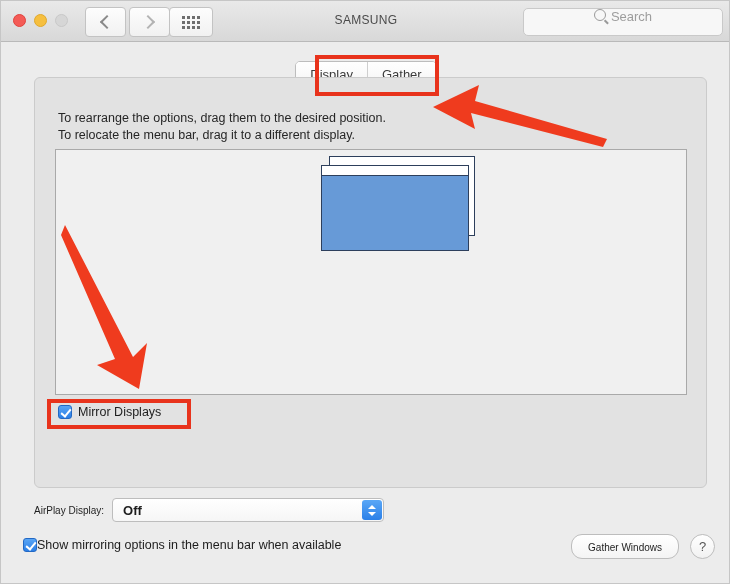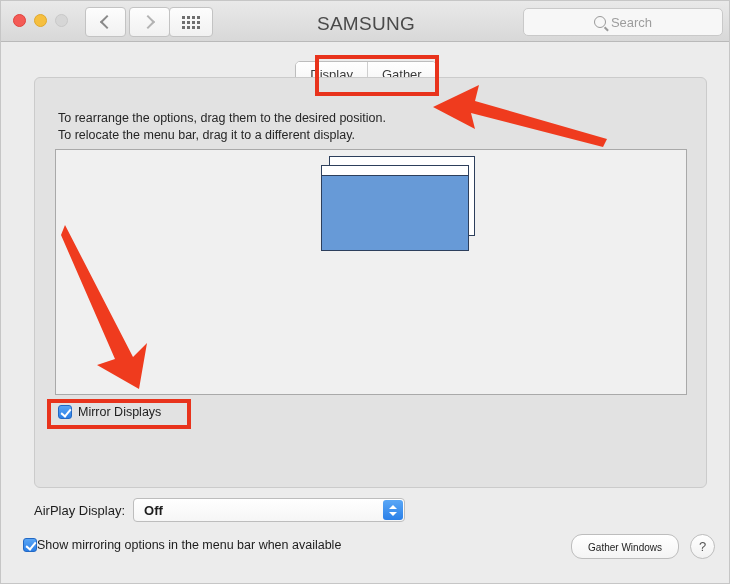--- a/index.html
+++ b/index.html
@@ -91,34 +91,33 @@
     display: block;
     width: 3px; height: 3px;
     background: #6e6e6e;
   }
 
   .wintitle {
     position: absolute;
     left: 0; top: 12px;
     width: 730px;
     text-align: center;
-    font-size: 19px;
+    font-size: 12px;
     color: #4a4a4a;
     letter-spacing: .3px;
   }
 
   .searchfield {
     position: absolute;
     right: 8px; top: 7px;
     width: 198px; height: 26px;
     background: #f7f7f7;
     border: 1px solid #c9c9c9;
     border-radius: 5px;
     display: flex;
-    align-items: center;
     justify-content: center;
     gap: 5px;
   }
   .search-ico {
     width: 10px; height: 10px;
     border: 1.6px solid #9a9a9a;
     border-radius: 50%;
     position: relative;
   }
   .search-ico::after {
@@ -258,21 +257,21 @@
 
   
   .airplay-row {
     position: absolute;
     left: 33px; top: 497px;
     display: flex;
     align-items: center;
     gap: 8px;
   }
   .airplay-label {
-    font-size: 13px;
+    font-size: 10px;
     color: #1d1d1d;
   }
   .popup {
     position: relative;
     width: 272px; height: 24px;
     background: linear-gradient(to bottom, #ffffff, #f6f6f6);
     border: 1px solid #bdbdbd;
     border-radius: 4px;
     box-sizing: border-box;
     display: flex;

